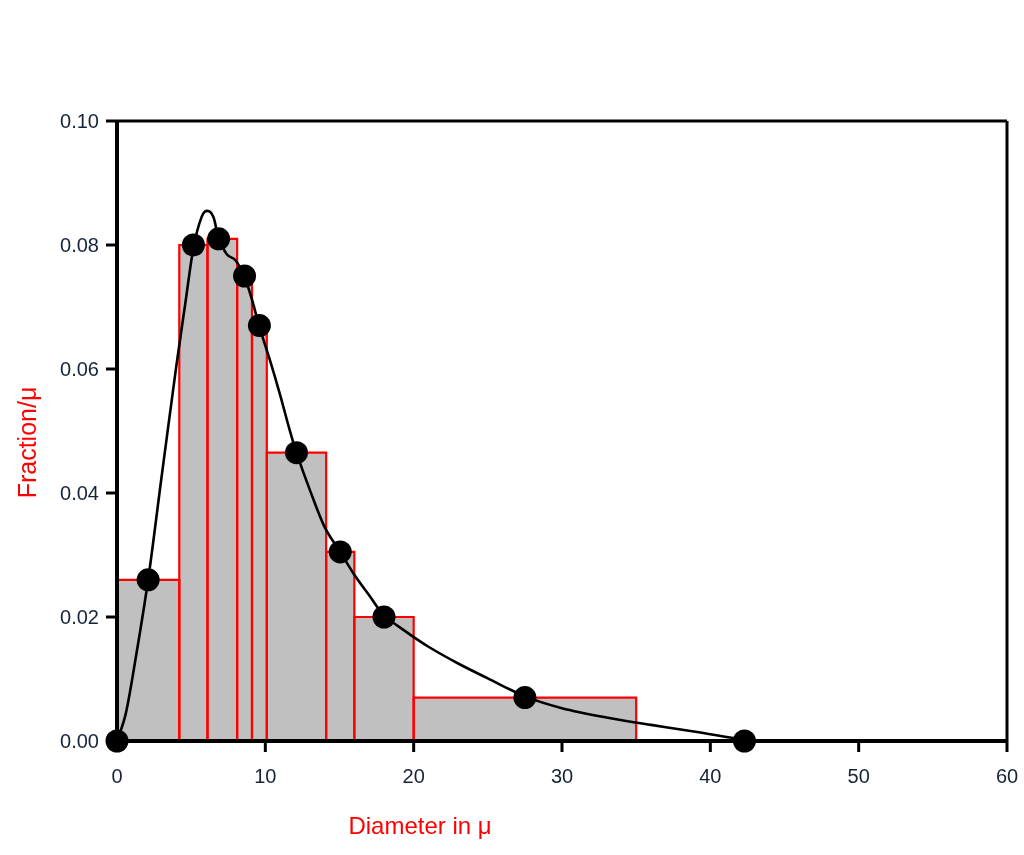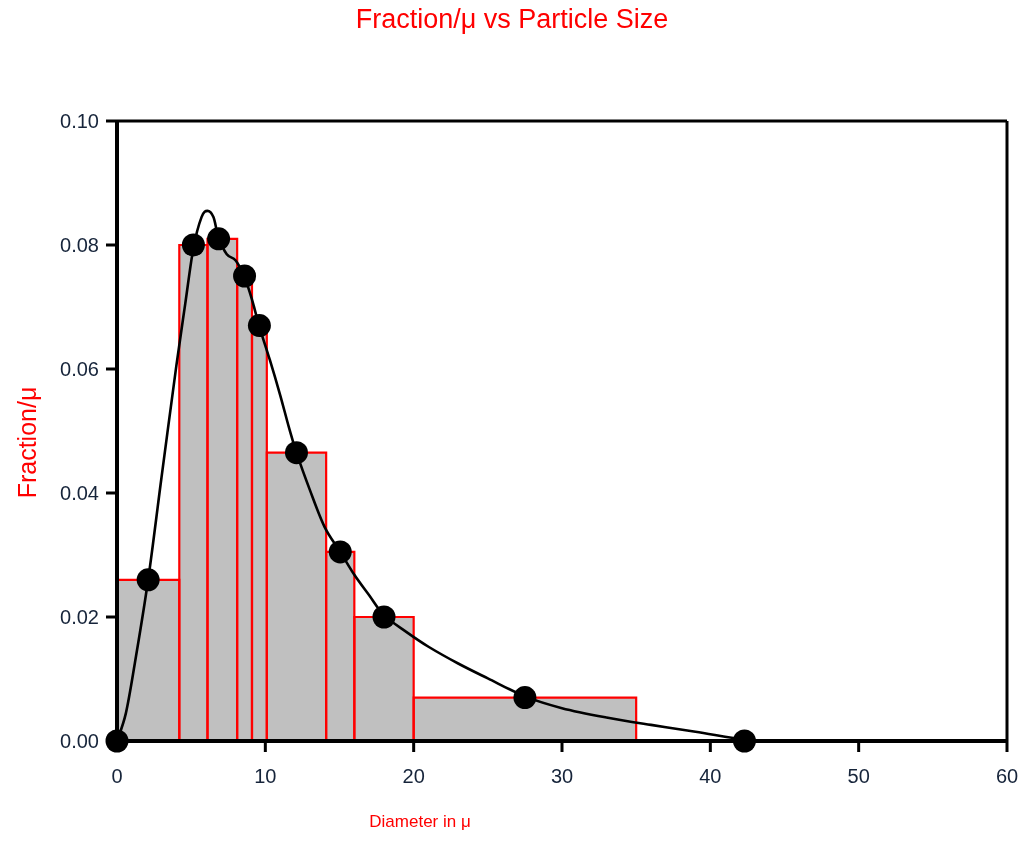--- a/index.html
+++ b/index.html
@@ -28,21 +28,21 @@
     color: #ff0000;
     font-family: "Liberation Sans", sans-serif;
     letter-spacing: 0px;
   }
   .axis-label-x {
     position: absolute;
     top: 812px;
     left: 0;
     width: 840px;
     text-align: center;
-    font-size: 17px;
+    font-size: 24px;
     color: #ff0000;
     font-family: "Liberation Sans", sans-serif;
   }
   .axis-label-y {
     position: absolute;
     left: -183px;
     top: 428px;
     width: 420px;
     text-align: center;
     font-size: 25px;
@@ -61,21 +61,20 @@
     font-family: "Liberation Sans", sans-serif;
     font-size: 20px;
     fill: #16243a;
   }
 </style>
 </head>
 <body>
 
 <div id="figure">
 
-  <div class="chart-title">Fraction/μ vs Particle Size</div>
 
   <svg id="plot" width="1024" height="855" xmlns="http://www.w3.org/2000/svg">
     <g id="bars-group">
         <rect x="117" y="579.8000000000001" width="62.30000000000001" height="161.19999999999993" fill="#c0c0c0" stroke="none"></rect>
         <rect x="179.3" y="245.00000000000006" width="28.18333333333331" height="495.99999999999994" fill="#c0c0c0" stroke="none"></rect>
         <rect x="207.48333333333332" y="238.8" width="29.666666666666657" height="502.2" fill="#c0c0c0" stroke="none"></rect>
         <rect x="237.14999999999998" y="276.00000000000006" width="14.833333333333371" height="464.99999999999994" fill="#c0c0c0" stroke="none"></rect>
         <rect x="251.98333333333335" y="325.59999999999997" width="14.833333333333314" height="415.40000000000003" fill="#c0c0c0" stroke="none"></rect>
         <rect x="266.81666666666666" y="452.70000000000005" width="59.333333333333314" height="288.29999999999995" fill="#c0c0c0" stroke="none"></rect>
         <rect x="326.15" y="551.9" width="28.183333333333394" height="189.10000000000002" fill="#c0c0c0" stroke="none"></rect>

